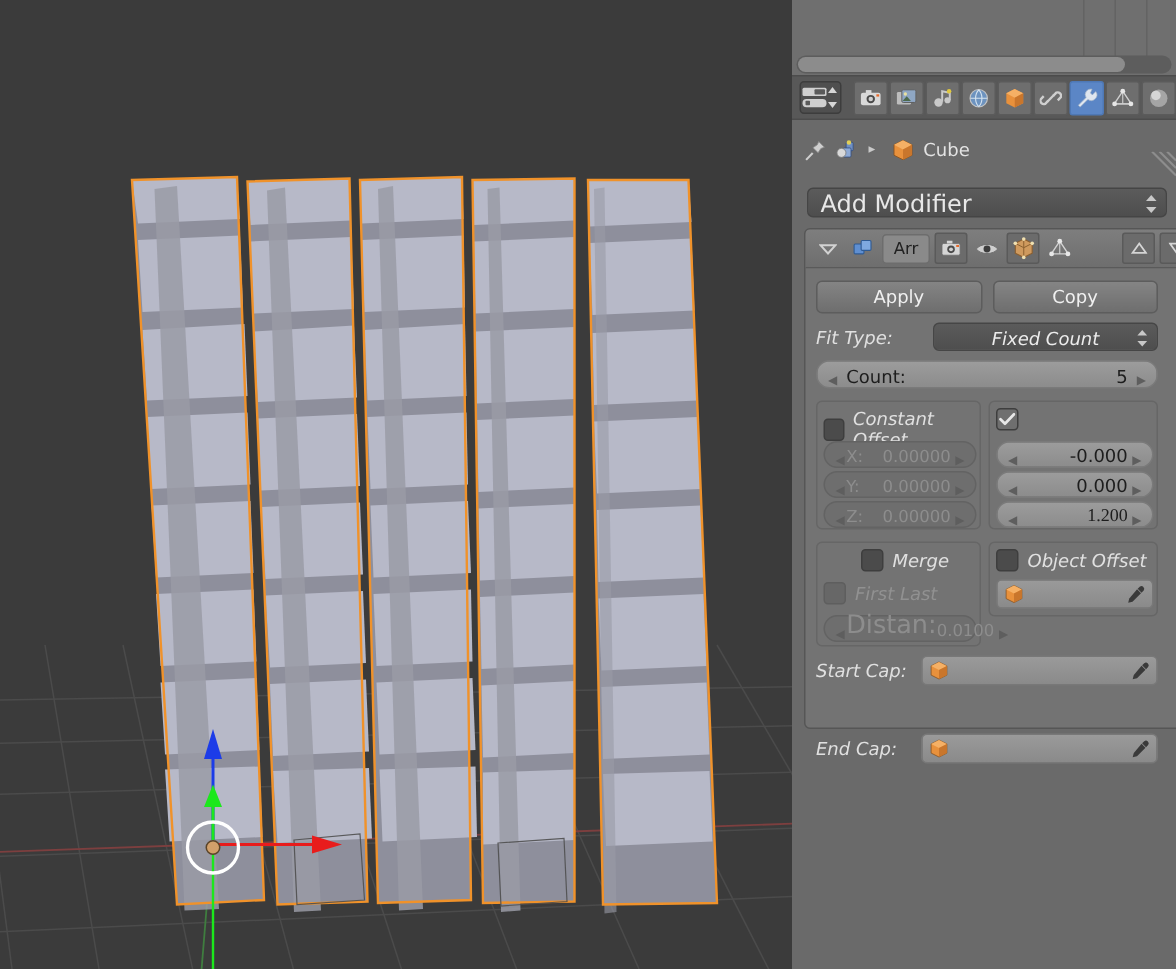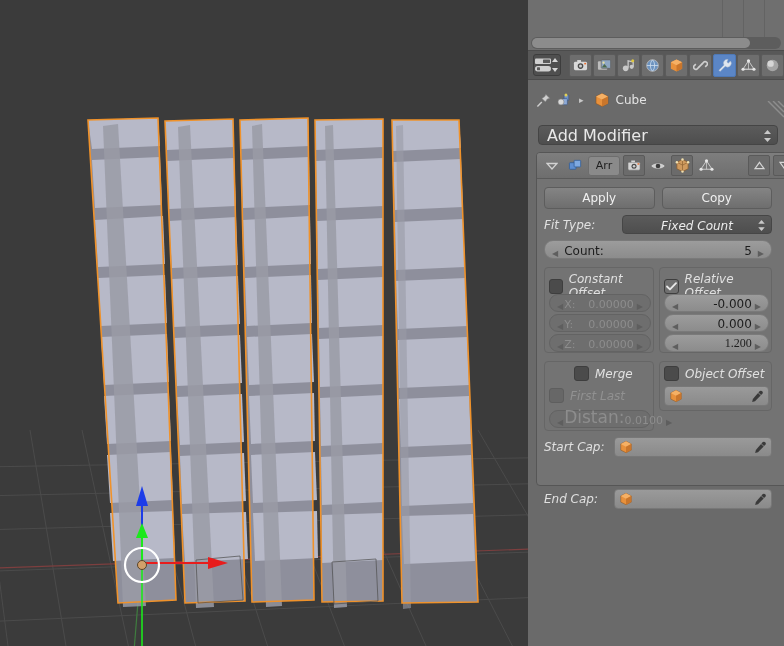--- a/index.html
+++ b/index.html
@@ -453,21 +453,20 @@
         </div>
       </div>
 
       <div class="subbox" style="left:122px;top:114px;width:113px;height:86px;">
         <div class="row" style="left:4px;top:4px;">
           <div class="chk on">
             <svg width="11" height="9" viewBox="0 0 12 10">
               <path d="M1 5 L4.3 8.3 L11 1.3" stroke="#e8e8e8" stroke-width="2" fill="none" stroke-linecap="round" stroke-linejoin="round"></path>
             </svg>
           </div>
-          <span class="lbl" style="margin-left:6px;">Relative Offset</span>
         </div>
         <div class="field light" style="position:absolute;left:4px;top:26px;width:105px;">
           <span class="arr dk">◀</span>
           <span class="fval" style="font-size:12px;">-0.000</span>
           <span class="arr dk">▶</span>
         </div>
         <div class="field light" style="position:absolute;left:4px;top:46px;width:105px;">
           <span class="arr dk">◀</span>
           <span class="fval" style="font-size:12px;">0.000</span>
           <span class="arr dk">▶</span>

